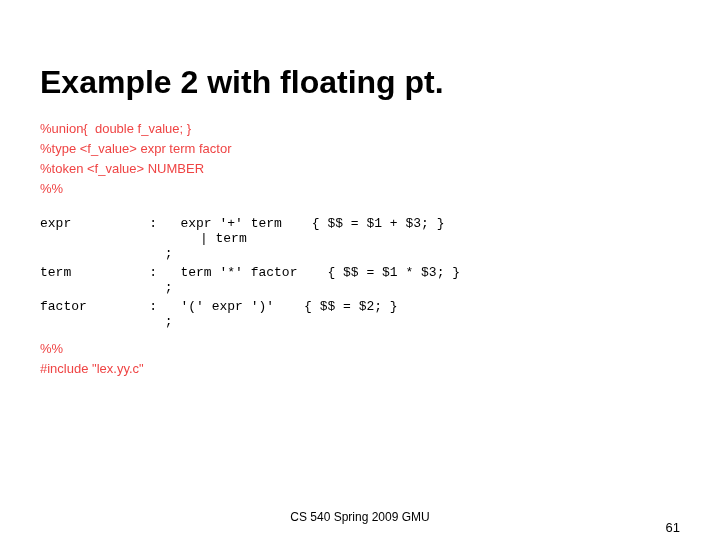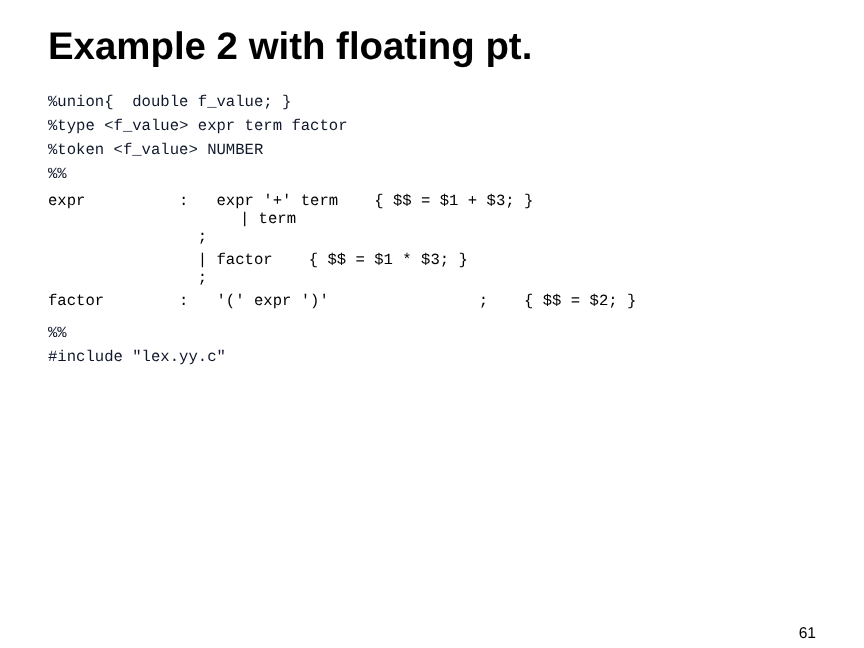--- a/index.html
+++ b/index.html
@@ -22,39 +22,40 @@
       padding: 20px 40px 20px 40px;
       position: relative;
     }
 
     .title {
       font-size: 32px;
       font-weight: bold;
       color: #000000;
       margin-bottom: 18px;
       font-family: Arial, Helvetica, sans-serif;
+      margin-top: 44px;
     }
 
     .code-block {
-      font-family: Liberation Mono, monospace;
+      font-family: Liberation Sans, sans-serif;
       font-size: 13px;
-      color: #0f172a;
+      color: #ef4444;
       line-height: 1.55;
     }
 
     .code-line {
       white-space: pre;
       display: block;
     }
 
     .grammar-table {
       font-family: 'Courier New', Courier, monospace;
       font-size: 13px;
       color: #000000;
-      margin-top: 4px;
+      margin-top: 16px;
     }
 
     .footer {
       position: absolute;
       bottom: 16px;
       left: 0;
       right: 0;
       display: flex;
       justify-content: center;
       align-items: center;
@@ -95,37 +96,40 @@
       <div style="display:flex; flex-direction:column;">
         <span style="white-space:pre; display:block;">expr          :   expr '+' term</span>
         <span style="white-space:pre; display:block;text-align:center;">                | term</span>
         <span style="white-space:pre; display:block;">                ;</span>
       </div>
       <div style="margin-left:30px; white-space:pre; align-self:flex-start;">{ $$ = $1 + $3; }</div>
     </div>
 
     <div style="display:flex; align-items:flex-start; margin-top:4px;">
       <div style="display:flex; flex-direction:column;">
-        <span style="white-space:pre; display:block;">                | factor</span>
+        <span style="white-space:pre; display:block;">term          :   term '*' factor</span>
         <span style="white-space:pre; display:block;">                ;</span>
       </div>
       <div style="margin-left:30px; white-space:pre; align-self:flex-start;">{ $$ = $1 * $3; }</div>
     </div>
 
     <div style="display:flex; align-items:flex-start; margin-top:4px;">
-      <div style="display:flex; flex-direction:row;">
+      <div style="display:flex; flex-direction:column;">
         <span style="white-space:pre; display:block;">factor        :   '(' expr ')'</span>
         <span style="white-space:pre; display:block;">                ;</span>
       </div>
       <div style="margin-left:30px; white-space:pre; align-self:flex-start;">{ $$ = $2; }</div>
     </div>
 
   </div>
 
   <div class="code-block" style="margin-top: 10px;">
     <span class="code-line">%%</span>
     <span class="code-line">#include "lex.yy.c"</span>
   </div>
 
+  <div class="footer">
+    <span class="footer-text">CS 540 Spring 2009 GMU</span>
+  </div>
 
   <div class="footer-page">61</div>
 
 </div>
 
 </body></html>

